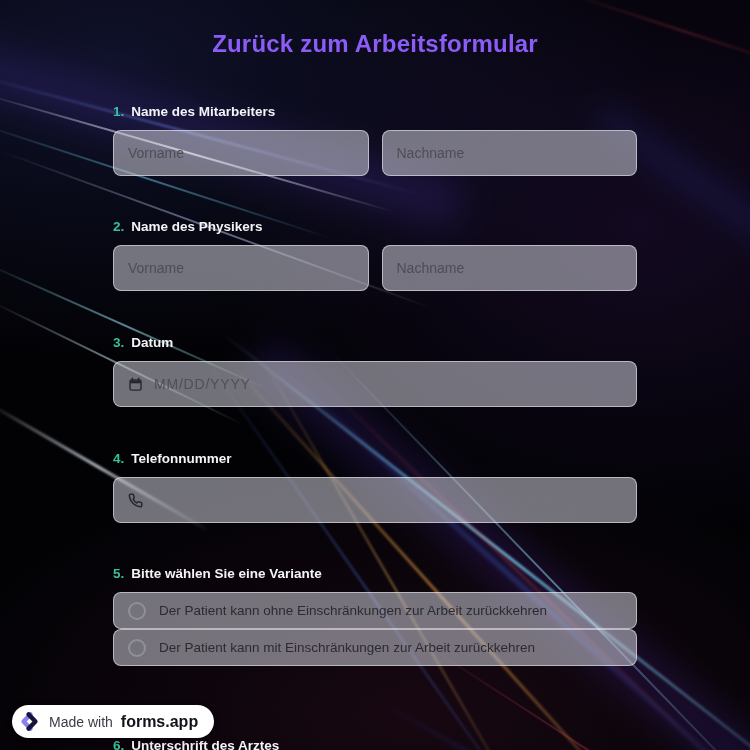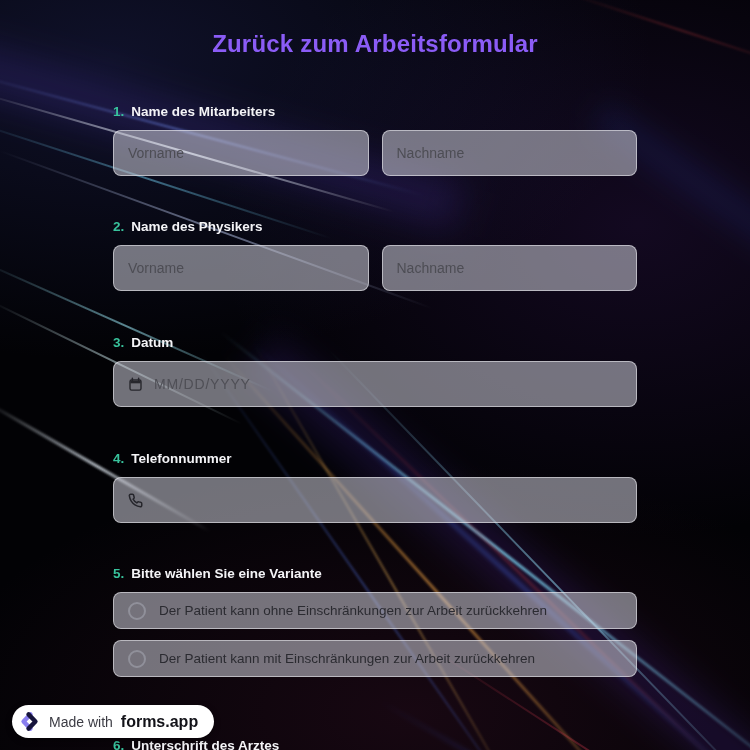--- a/index.html
+++ b/index.html
@@ -35,21 +35,21 @@
   input.tbox { width:100%; padding:0 14px; font-size:14px; color:#222228;
     font-family:"Liberation Sans", sans-serif; outline:none; }
   input.tbox::placeholder { color:#4d4d54; opacity:1; }
   .half { flex:1; }
   .iconfield { display:flex; align-items:center; gap:11px; padding:13px 14px; width:100%; }
   .iconfield input { flex:1; height:100%; background:transparent; border:none; outline:none;
     font-size:14px; color:#222228; letter-spacing:0.8px; font-family:"Liberation Sans", sans-serif; }
   .iconfield input::placeholder { color:#4f4f56; opacity:1; }
   .icn { flex:none; display:flex; align-items:center; }
   .option {
-    height:37px; border-radius:8px; margin-bottom:11px;
+    height:37px; border-radius:8px; 
     background:rgba(206,206,216,0.55);
     border:1px solid rgba(243,243,248,0.55);
     display:flex; align-items:center; gap:13px; padding:0 14px; cursor:pointer;
   }
   .radio { width:18px; height:18px; border-radius:50%; flex:none;
     border:2px solid #90909a; background:transparent; }
   .opt-text { font-size:13.5px; color:#2b2b31; }
   
   .badge {
     position:absolute; left:12px; top:705px; z-index:3; height:33px;

